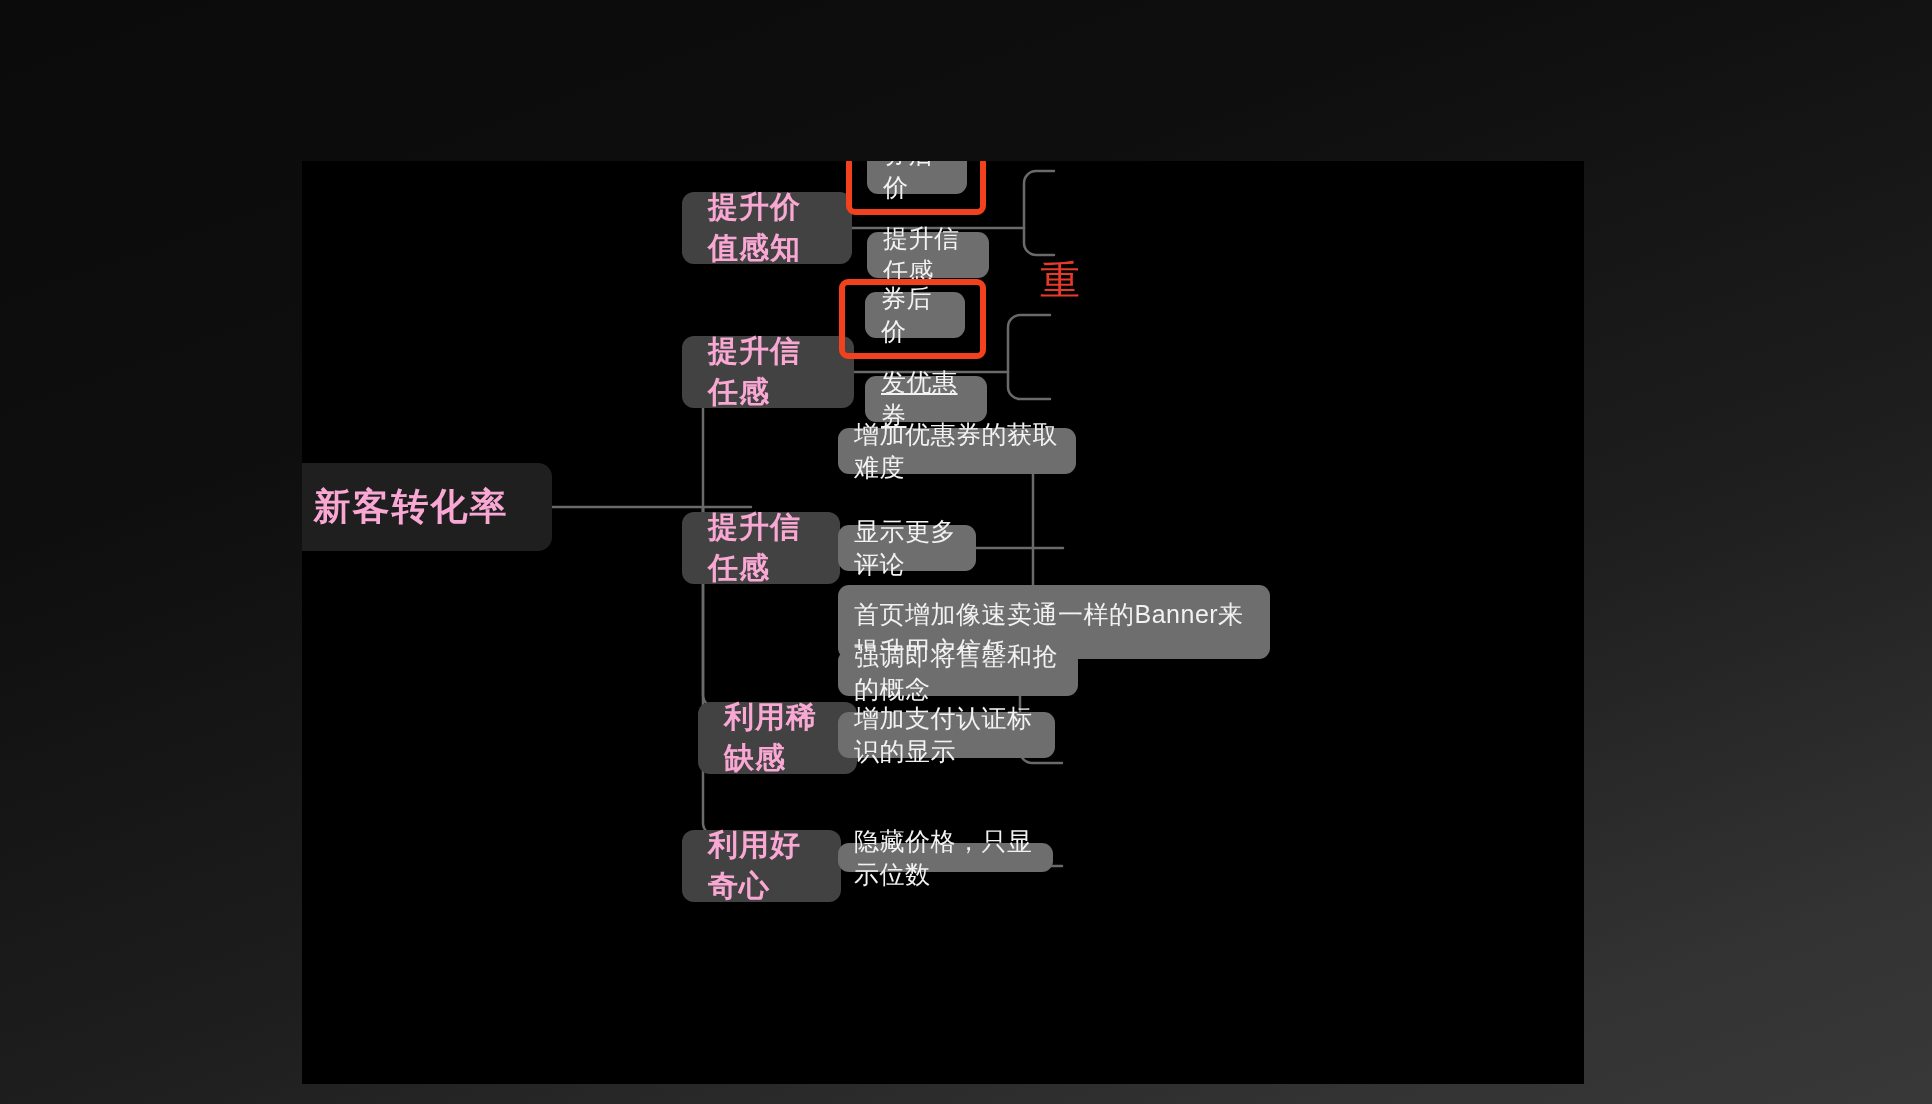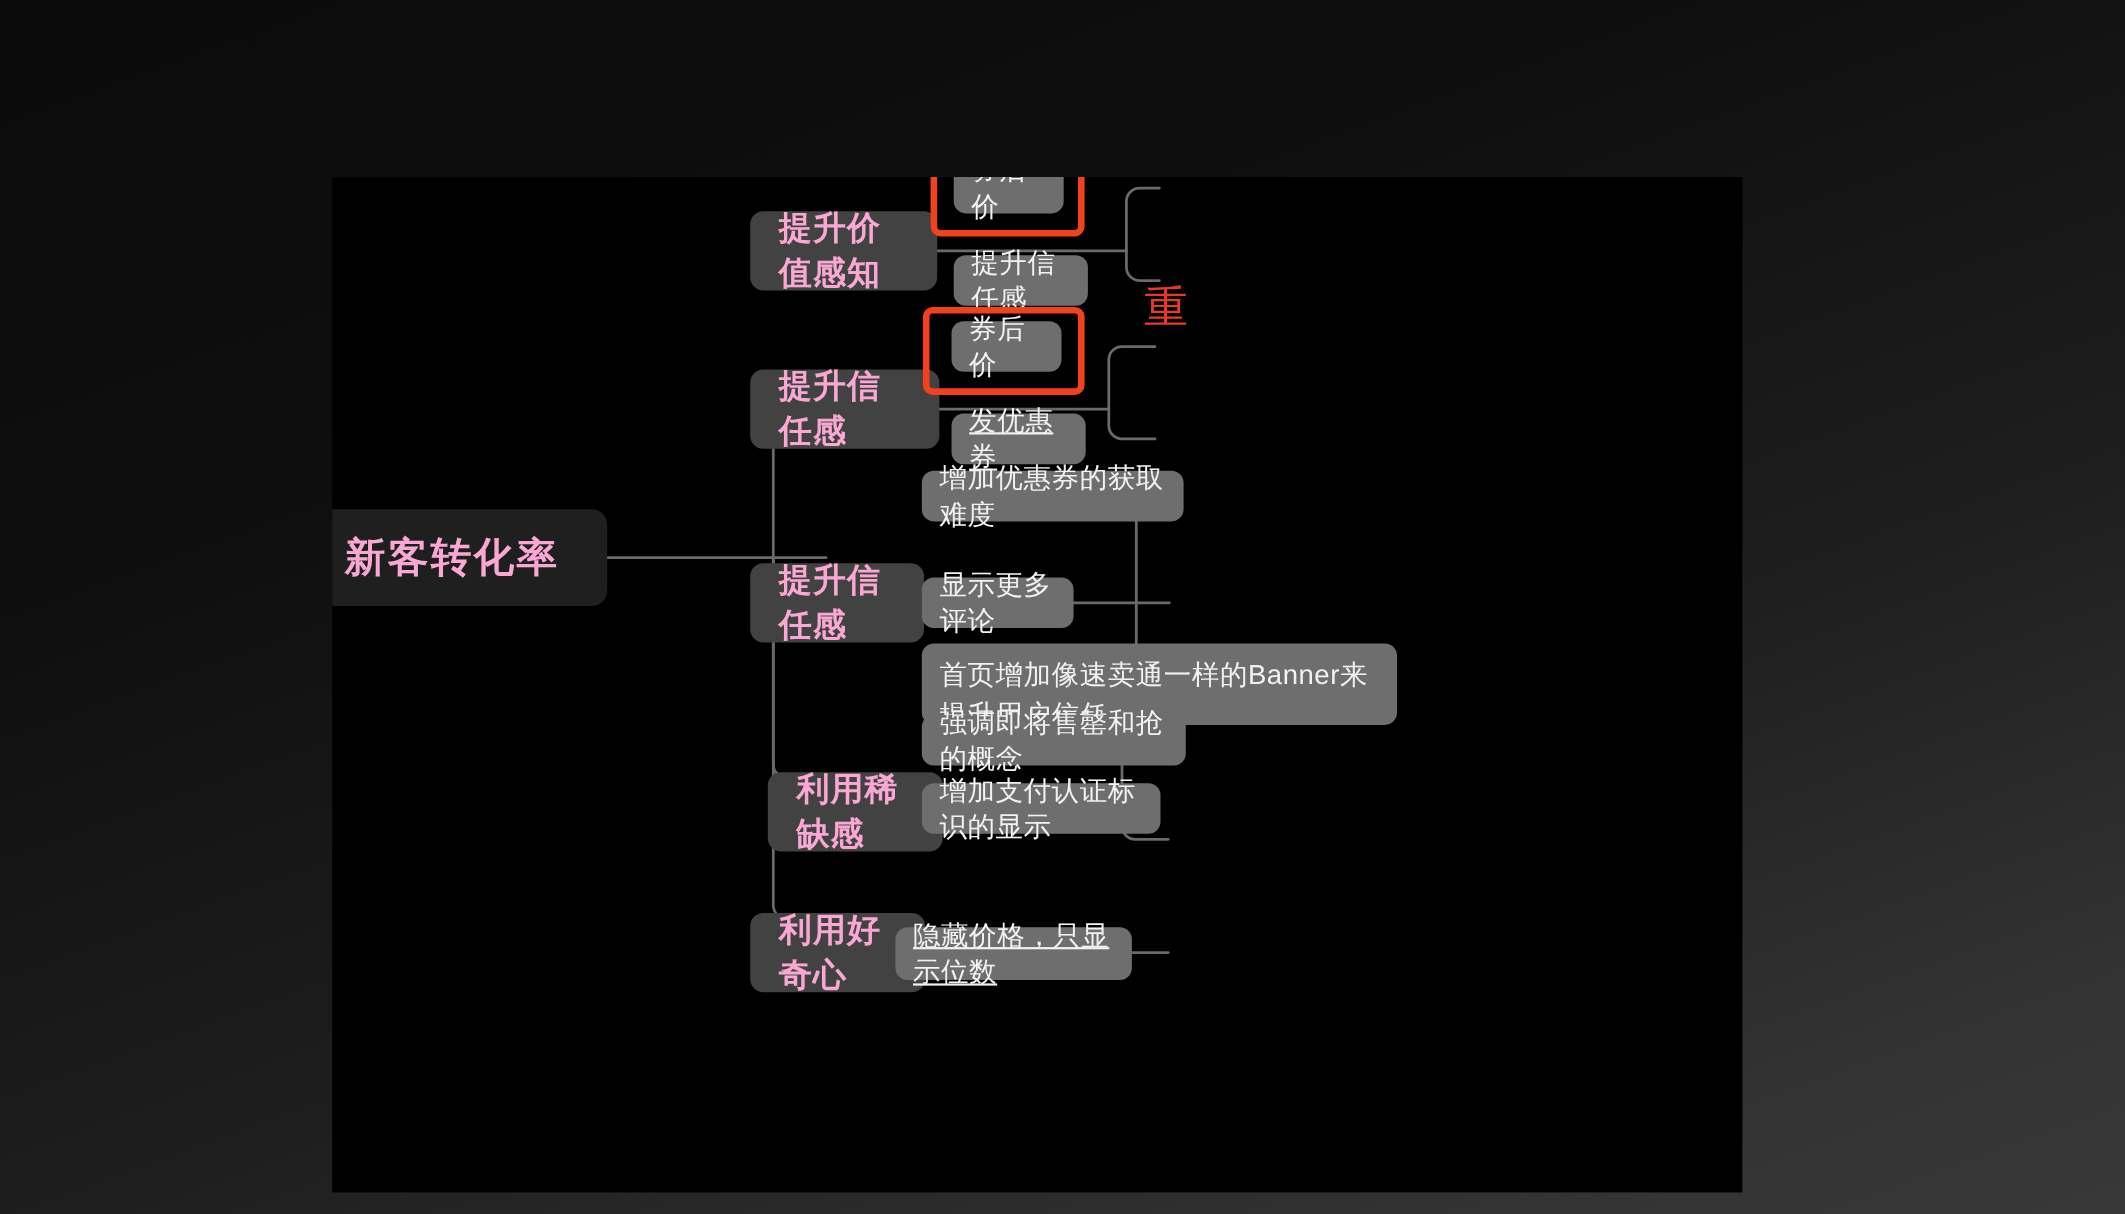--- a/index.html
+++ b/index.html
@@ -216,21 +216,21 @@
     </div>
 
     <div class="node leaf" style="left:536px; top:551px; width:217px; height:46px;">
       <span>增加支付认证标识的显示</span>
     </div>
 
     <div class="node branch" style="left:380px; top:669px; width:159px; height:72px;">
       <span>利用好奇心</span>
     </div>
 
-    <div class="node leaf" style="left:512px; top:682px; width:215px; height:48px;text-decoration:underline;">
+    <div class="node leaf" style="left:536px; top:682px; width:215px; height:29px;">
       <span>隐藏价格，只显示位数</span>
     </div>
 
     <div class="hl-box" style="left:544px; top:-26px; width:140px; height:80px;"></div>
 
     <div class="hl-box" style="left:537px; top:118px; width:147px; height:80px;"></div>
 
     <div class="annotation" style="left:738px; top:97px;">重</div>
 
   </div>

